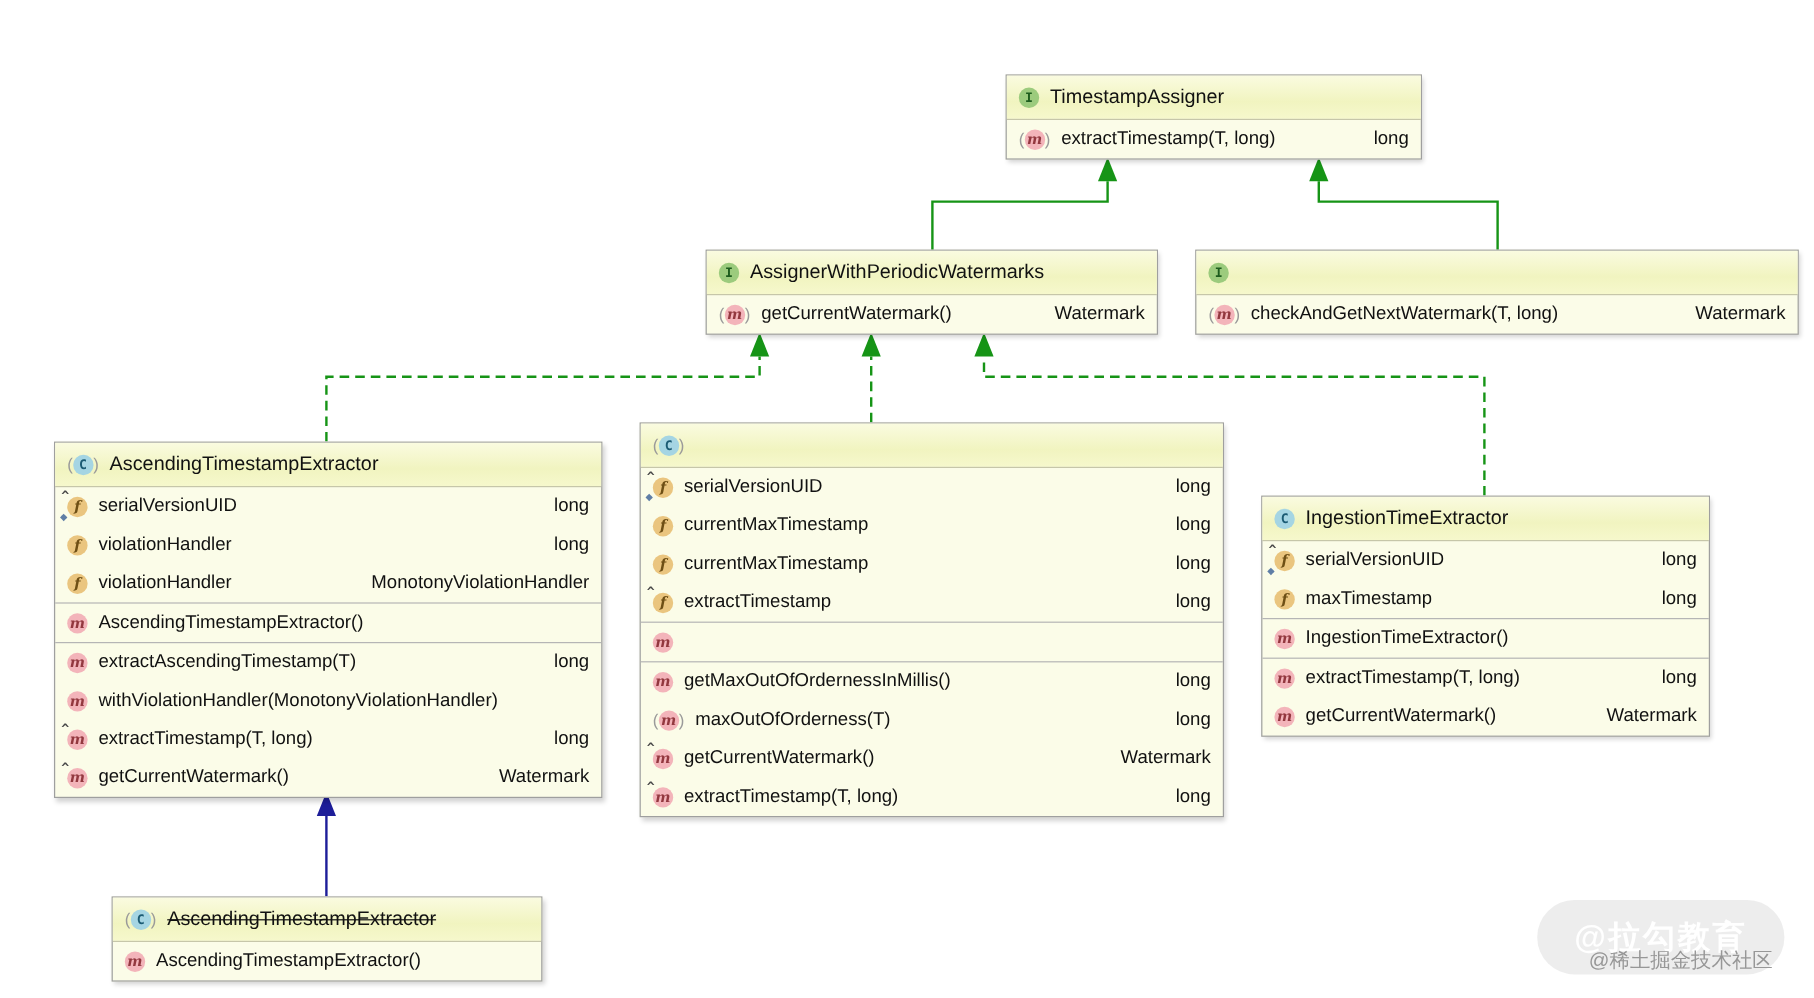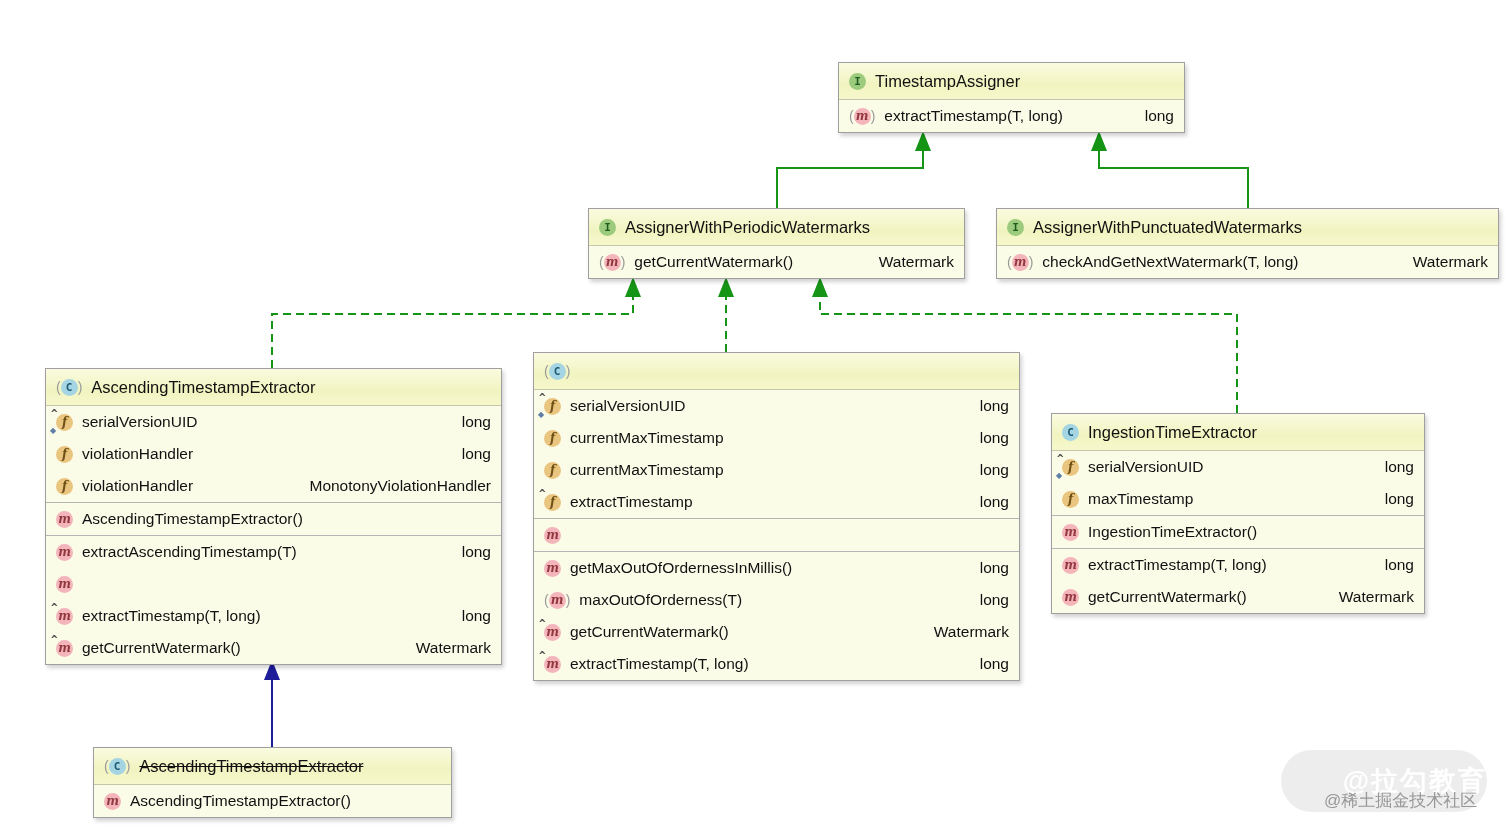--- a/index.html
+++ b/index.html
@@ -25,21 +25,21 @@
         justify-content:center;font:bold italic 12px "DejaVu Serif",serif;}
   .icon-interface,.icon-class{font:bold 11px "DejaVu Sans Mono",monospace;}
   .icon-interface{background:#9ccb7d;color:#1d5c1d;}
   .icon-class{background:#a5d5e3;color:#1b5b74;}
   .icon-field{background:#eac57f;color:#6e4f15;}
   .icon-method{background:#f3b4ba;color:#93383f;}
   .marker-caret{position:absolute;top:-7px;left:-5px;font:bold 11px "DejaVu Sans Mono",monospace;color:#4a4a4a;}
   .marker-diamond{position:absolute;bottom:-4px;left:-6px;font-size:8px;color:#5f7ea6;line-height:8px;}
 
   .wm-pill{position:absolute;left:1281px;top:750px;width:206px;height:62px;border-radius:31px;
-           background:rgba(225,225,225,.6);display:flex;align-items:center;justify-content:flex-end;}
+           background:rgba(225,225,225,.6);display:flex;align-items:center;justify-content:center;}
   .wm-pill-text{color:rgba(255,255,255,.97);font-size:27px;font-weight:bold;letter-spacing:2px;}
   .wm-caption{position:absolute;left:1324px;top:789px;font-size:17px;color:#979797;}
 </style>
 </head>
 <body>
 
 <div id="canvas">
   <svg id="edges" width="1512" height="832">
       <path d="M777 209 V168 H923 V151" fill="none" stroke="#169416" stroke-width="2"></path>
       <polygon points="923,131 915,151 931,151" fill="#169416"></polygon>
@@ -87,21 +87,20 @@
           </span>
           <span class="member-name">getCurrentWatermark()</span>
           <span class="member-type">Watermark</span>
         </div>
       </div>
       <div class="uml-box" style="left: 996px; top: 208px; width: 503px;">
         <div class="uml-title">
           <span class="icon-wrap">
             <span class="icon icon-interface">I</span>
           </span>
-          <span>AssignerWithPunctuatedWatermarks</span>
         </div>
         <div class="member-row">
           <span class="icon-wrap">
             <span class="paren">(</span>
             <span class="icon icon-method">m</span>
             <span class="paren">)</span>
           </span>
           <span class="member-name">checkAndGetNextWatermark(T, long)</span>
           <span class="member-type">Watermark</span>
         </div>
@@ -148,20 +147,21 @@
           <span class="icon-wrap">
             <span class="icon icon-method">m</span>
           </span>
           <span class="member-name">extractAscendingTimestamp(T)</span>
           <span class="member-type">long</span>
         </div>
         <div class="member-row">
           <span class="icon-wrap">
             <span class="icon icon-method">m</span>
           </span>
+          <span class="member-name">withViolationHandler(MonotonyViolationHandler)</span>
         </div>
         <div class="member-row">
           <span class="icon-wrap">
             <span class="icon icon-method">m</span>
             <span class="marker-caret">^</span>
           </span>
           <span class="member-name">extractTimestamp(T, long)</span>
           <span class="member-type">long</span>
         </div>
         <div class="member-row">

